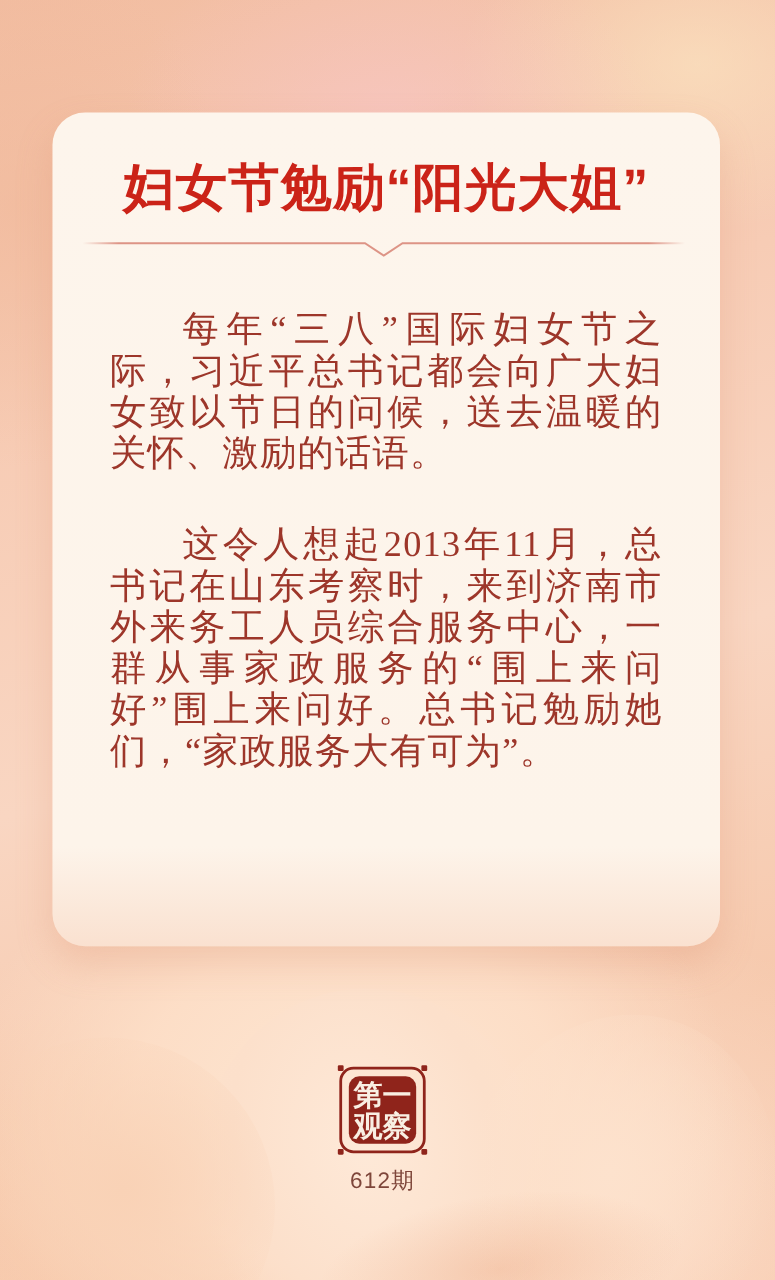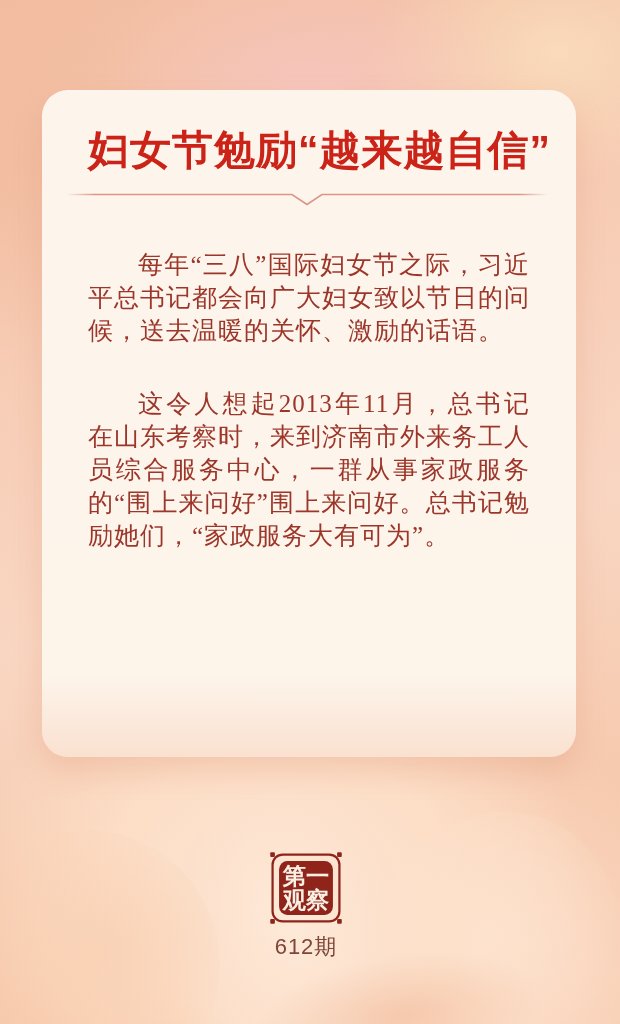--- a/index.html
+++ b/index.html
@@ -52,21 +52,21 @@
     font-size: 41px;
     line-height: 1.1;
     letter-spacing: 1px;
     color: #cb2318;
     white-space: nowrap;
   }
   .divider { margin: 19px -24px 0 -24px; height: 16px; }
   .divider svg { display: block; }
   .article { margin-top: 23px; }
   .article p {
-    font-size: 25px;
+    font-size: 29px;
     line-height: 33px;
     letter-spacing: 1px;
     text-align: justify;
     text-indent: 2em;
     color: #9d362a;
     margin-bottom: 14px;
     margin-top: 40px;
   }
 
   
@@ -77,36 +77,36 @@
   }
   .seal { display: block; }
   .seal text {
     font-family: "DejaVu Serif", "Liberation Serif", serif;
     font-weight: bold;
     fill: #f9efe3;
   }
   .issue {
     margin-top: 5px;
     font-family: "Liberation Sans", "DejaVu Sans", sans-serif;
-    font-size: 22px;
+    font-size: 18px;
     letter-spacing: 1px;
     color: #7e463a;
   }
 </style>
 </head>
 <body>
 
 <div class="bg"></div>
 <div class="petal p1"></div>
 <div class="petal p2"></div>
 <div class="petal p3"></div>
 <div class="petal p4"></div>
 
 <section class="card">
-  <h1 class="title">妇女节勉励“越来越自信”</h1>
+  <h1 class="title">妇女节勉励“阳光大姐”</h1>
 
   <div class="divider">
     <svg width="486" height="16" viewBox="0 0 486 16">
       <defs>
         <linearGradient id="divgrad" x1="0" y1="0" x2="1" y2="0">
           <stop offset="0" stop-color="#dd9486" stop-opacity="0"></stop>
           <stop offset="0.06" stop-color="#dd9486"></stop>
           <stop offset="0.94" stop-color="#dd9486"></stop>
           <stop offset="1" stop-color="#dd9486" stop-opacity="0"></stop>
         </linearGradient>

